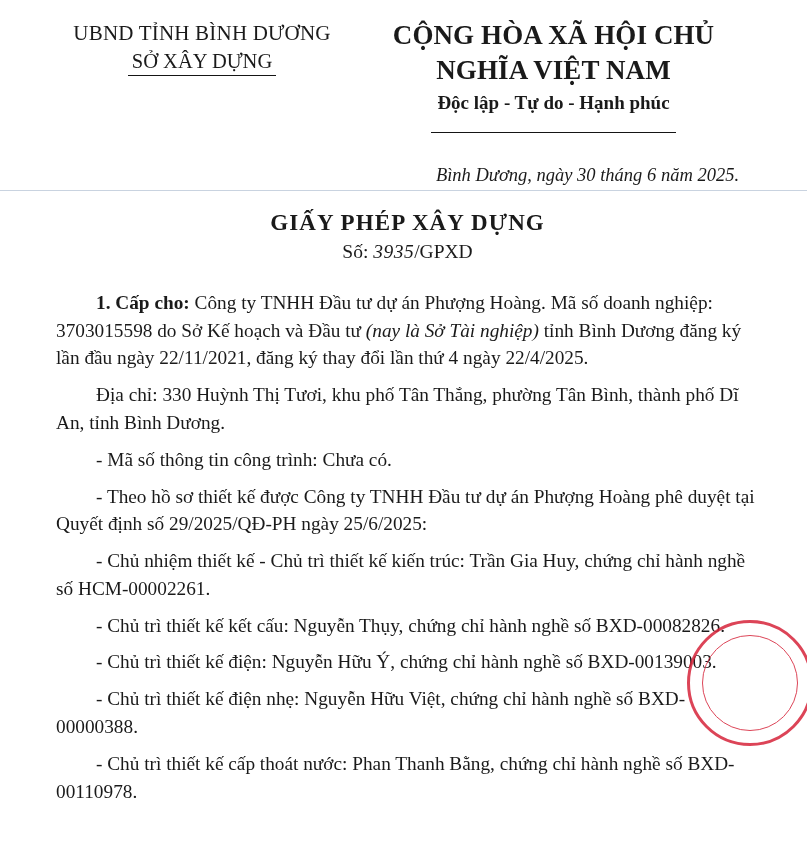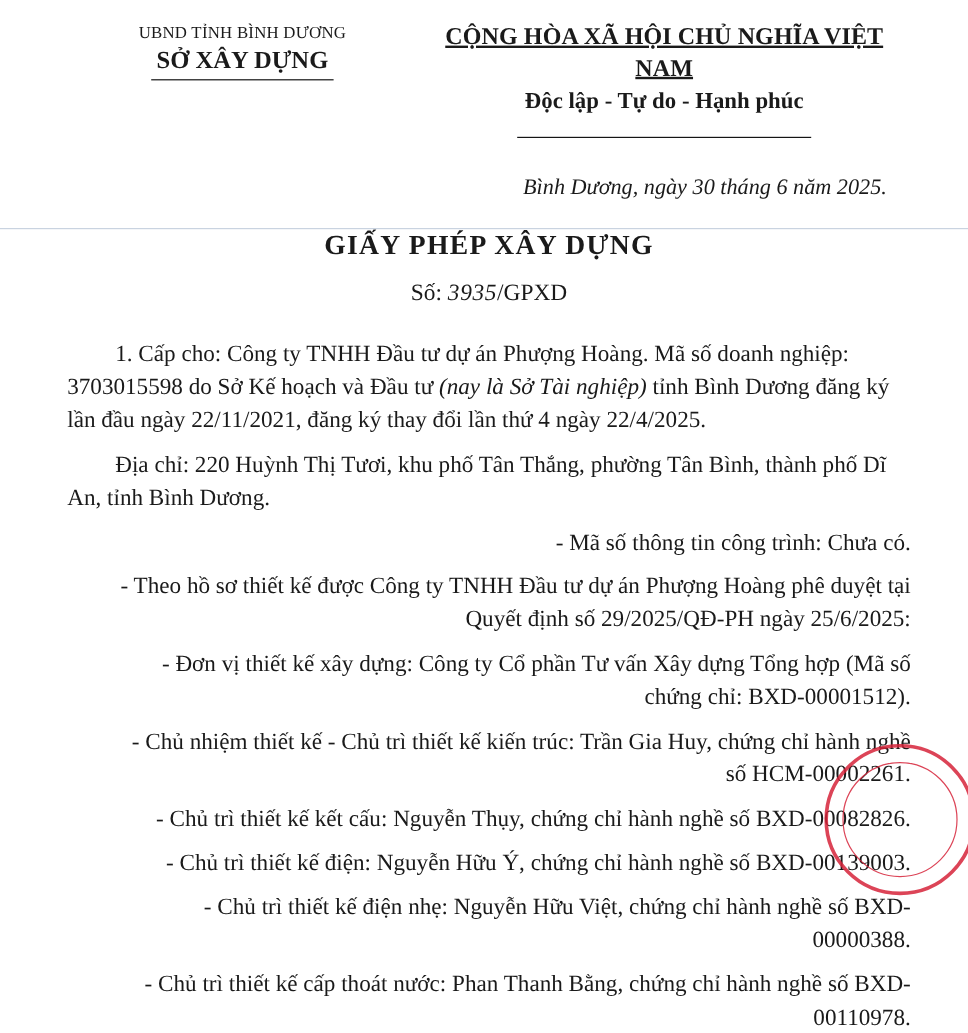--- a/index.html
+++ b/index.html
@@ -32,38 +32,37 @@
   .header-left {
     width: 292px;
     text-align: center;
     padding-top: 2px;
   }
   .header-right {
     flex: 1;
     text-align: center;
   }
   .org-line1 {
-    font-size: 14px;
+    font-size: 21px;
     letter-spacing: 0.2px;
     line-height: 1.32;
   }
   .org-line2 {
     font-size: 20.5px;
-    font-weight: bold;
+    font-weight: normal;
     line-height: 1.3;
     display: inline-block;
     border-bottom: 1.6px solid #151515;
     padding: 0 4px 1px 4px;
   }
   .nation-line1 {
-    font-size: 20px;
+    font-size: 27px;
     font-weight: bold;
     line-height: 1.3;
     letter-spacing: 0.1px;
-    text-decoration: underline;
   }
   .nation-line2 {
     font-size: 19px;
     font-weight: bold;
     line-height: 1.3;
     display: inline-block;
     border-bottom: 1.6px solid #151515;
     padding: 1px 6px 16px 6px;
     margin-top: 2px;
   }
@@ -85,21 +84,21 @@
     margin-top: 22px;
     text-align: center;
   }
   .doc-title {
     font-size: 23px;
     font-weight: bold;
     letter-spacing: 1.1px;
     margin-top: 24px;
   }
   .doc-number {
-    margin-top: 16px;
+    margin-top: 5px;
     font-size: 19.5px;
   }
   .doc-number .hw {
     font-family: "Liberation Serif", serif;
     font-style: italic;
     letter-spacing: 0.5px;
   }
   
   .rule {
     position: absolute;
@@ -118,23 +117,22 @@
   }
   .para {
     margin: 0 0 9px 0;
     text-indent: 0;
   }
   .para.indent {
     text-indent: 40px;
   }
   .para.indent-dash {
     text-indent: 40px;
-    text-align: right;
-  }
-  b, .b { font-weight: normal; }
+  }
+  b, .b { font-weight: bold; }
   .it { font-style: italic; }
   
   .seal {
     position: absolute;
     right: -6px;
     top: 620px;
     width: 120px;
     height: 120px;
     border: 3px solid #d6243a;
     border-radius: 50%;
@@ -184,26 +182,25 @@
   </div>
 
   <div class="rule"></div>
 
   <div class="body">
 
     <p class="para indent">
       <b>1. Cấp cho:</b><span> Công ty TNHH Đầu tư dự án Phượng Hoàng. Mã số doanh nghiệp: 3703015598 do Sở Kế hoạch và Đầu tư </span><span class="it">(nay là Sở Tài nghiệp)</span><span> tỉnh Bình Dương đăng ký lần đầu ngày 22/11/2021, đăng ký thay đổi lần thứ 4 ngày 22/4/2025.</span>
     </p>
 
-    <p class="para indent">Địa chỉ: 220 Huỳnh Thị Tươi, khu phố Tân Thắng, phường Tân Bình, thành phố Dĩ An, tỉnh Bình Dương.</p>
+    <p class="para indent">Địa chỉ: 330 Huỳnh Thị Tươi, khu phố Tân Thắng, phường Tân Bình, thành phố Dĩ An, tỉnh Bình Dương.</p>
 
 
     <p class="para indent-dash">- Mã số thông tin công trình: Chưa có.</p>
     <p class="para indent-dash">- Theo hồ sơ thiết kế được Công ty TNHH Đầu tư dự án Phượng Hoàng phê duyệt tại Quyết định số 29/2025/QĐ-PH ngày 25/6/2025:</p>
-    <p class="para indent-dash">- Đơn vị thiết kế xây dựng: Công ty Cổ phần Tư vấn Xây dựng Tổng hợp (Mã số chứng chỉ: BXD-00001512).</p>
     <p class="para indent-dash">- Chủ nhiệm thiết kế - Chủ trì thiết kế kiến trúc: Trần Gia Huy, chứng chỉ hành nghề số HCM-00002261.</p>
     <p class="para indent-dash">- Chủ trì thiết kế kết cấu: Nguyễn Thụy, chứng chỉ hành nghề số BXD-00082826.</p>
     <p class="para indent-dash">- Chủ trì thiết kế điện: Nguyễn Hữu Ý, chứng chỉ hành nghề số BXD-00139003.</p>
     <p class="para indent-dash">- Chủ trì thiết kế điện nhẹ: Nguyễn Hữu Việt, chứng chỉ hành nghề số BXD-00000388.</p>
     <p class="para indent-dash">- Chủ trì thiết kế cấp thoát nước: Phan Thanh Bằng, chứng chỉ hành nghề số BXD-00110978.</p>
 
   </div>
 
   <div class="seal">
     <div class="seal-inner"></div>

